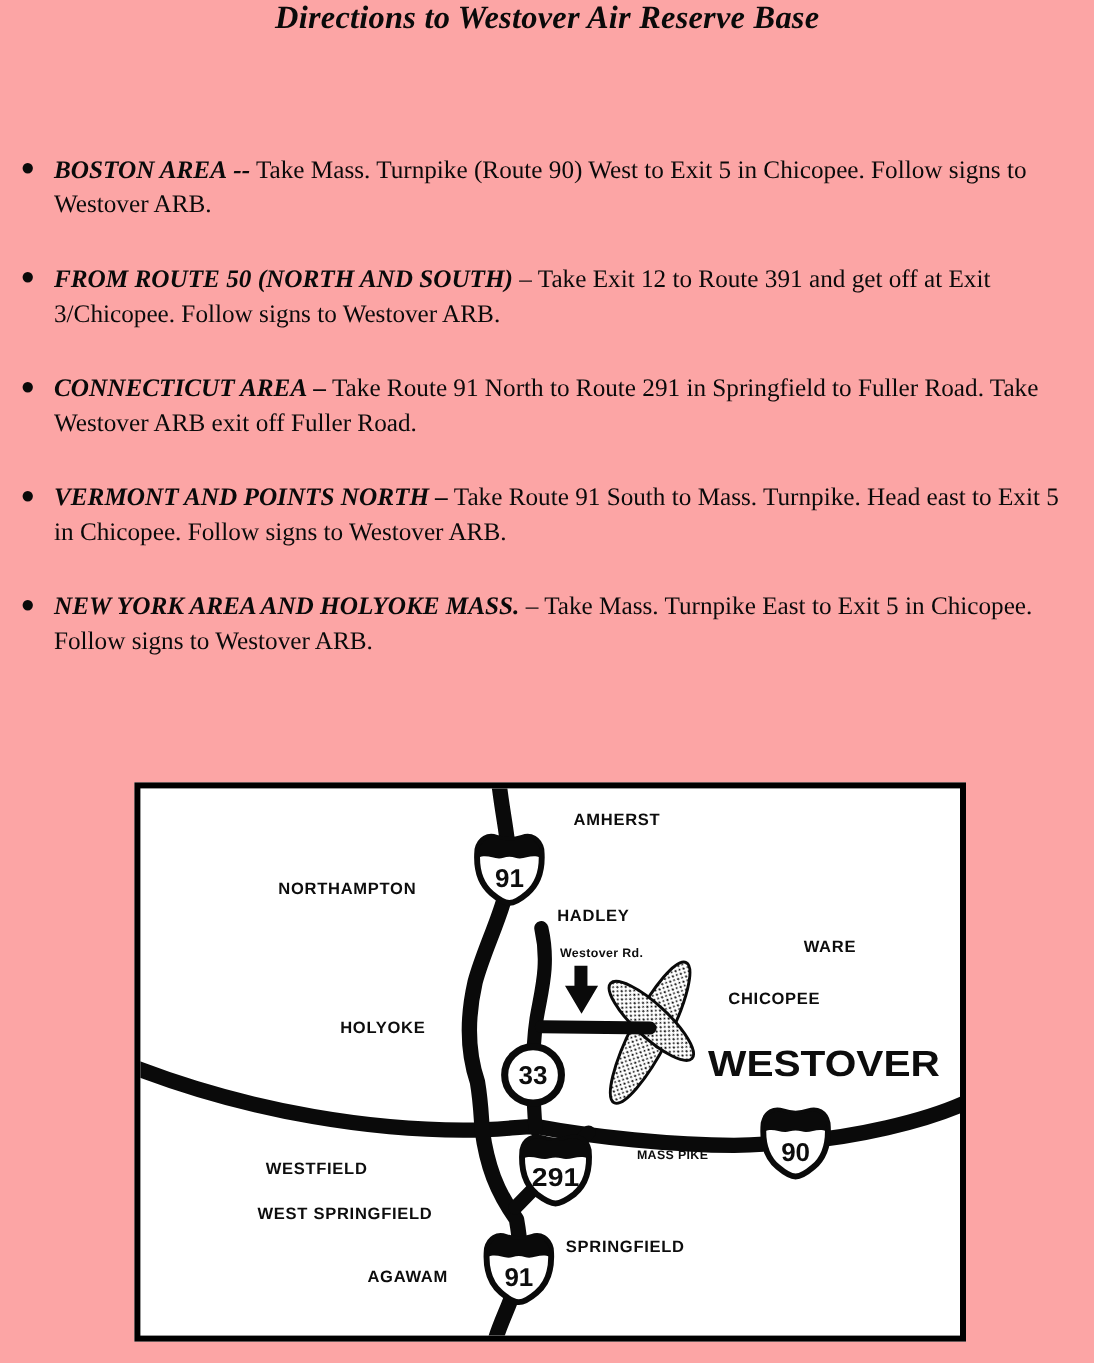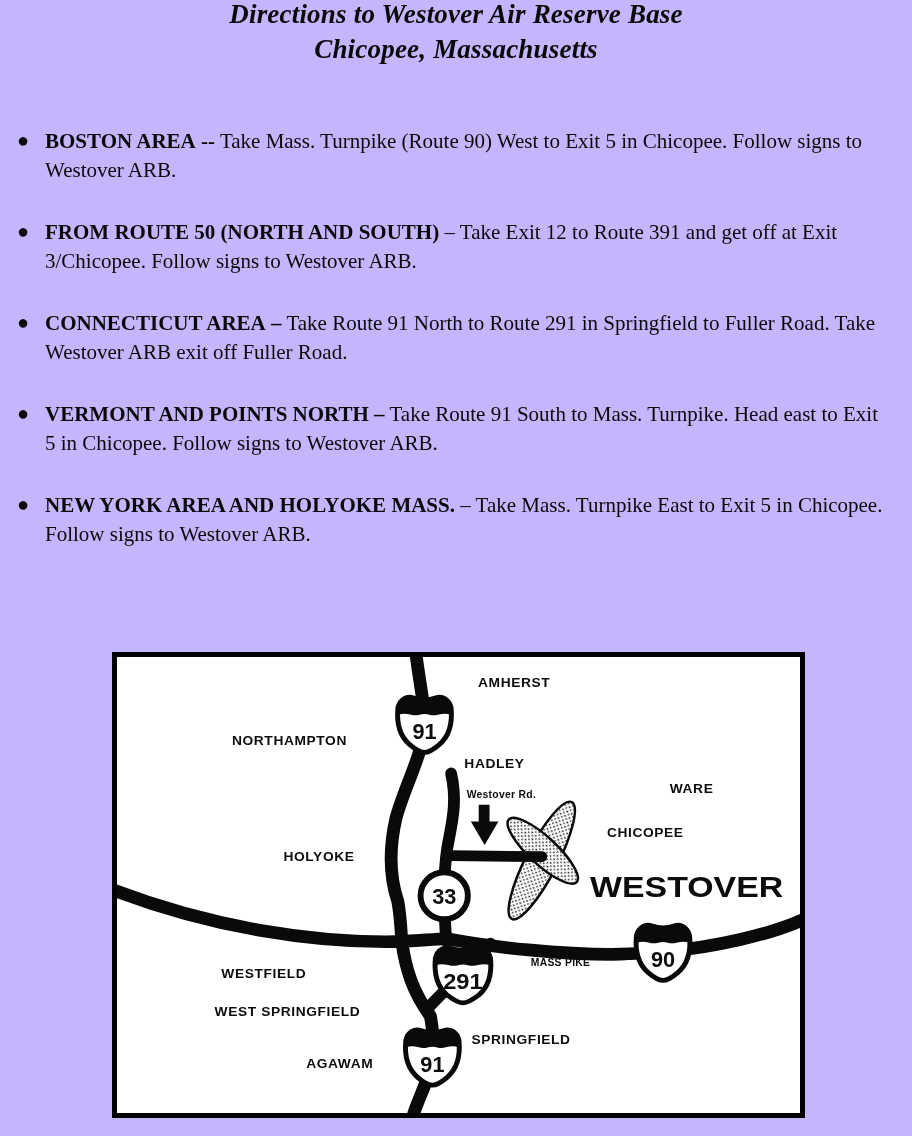--- a/index.html
+++ b/index.html
@@ -1,36 +1,36 @@
 <!DOCTYPE html>
 <html><head>
 <meta charset="utf-8">
 <style>
   * { margin:0; padding:0; box-sizing:border-box; }
   html,body { width:912px; height:1136px; background:#fff; }
   .page {
-    position:relative; width:912px; height:1136px; background:#c4b5fd;
+    position:relative; width:912px; height:1136px; background:#fca5a5;
     font-family:"Liberation Serif", serif; color:#0a0a0a; overflow:hidden;
   }
   .title {
     position:absolute; top:-3px; left:0; width:100%;
     text-align:center; font-weight:bold; font-style:italic;
     font-size:27px; line-height:35px; letter-spacing:0.2px;
   }
   .dir-list {
     position:absolute; top:127px; left:0; width:912px; list-style:none;
   }
   .dir-item {
     position:relative; padding-left:45px; padding-right:20px;
     margin-bottom:33px; font-size:21px; line-height:29px;
   }
   .dir-item .bullet {
     position:absolute; left:17px; top:-1px; font-size:20px;
   }
-  .dir-item b { font-weight:bold; }
+  .dir-item b { font-weight:bold;font-style:italic; }
   .map-box {
     position:absolute; left:112px; top:652px; width:693px; height:466px;
     border:5px solid #000; background:#fff;
   }
   .map-box svg { display:block; width:100%; height:100%; }
   svg text {
     font-family:"Liberation Sans", sans-serif; font-weight:bold; fill:#0d0d0d;
   }
   .town { font-size:14px; letter-spacing:0.6px; }
   .small-road-label { font-size:10.5px; letter-spacing:0.3px; }
@@ -38,21 +38,20 @@
   .shield-num { font-size:22px; }
   .road { stroke:#0a0a0a; fill:none; stroke-linecap:round; stroke-linejoin:round; }
 </style>
 </head>
 <body>
 
 <div class="page">
 
   <div class="title">
     <div>Directions to Westover Air Reserve Base</div>
-    <div>Chicopee, Massachusetts</div>
   </div>
 
   <ul class="dir-list">
     <li class="dir-item">
       <span class="bullet">●</span>
       <b>BOSTON AREA</b>
       <b>--</b>
       <span>Take Mass. Turnpike (Route 90) West to Exit 5 in Chicopee. Follow signs to Westover ARB.</span>
     </li>
     <li class="dir-item">

